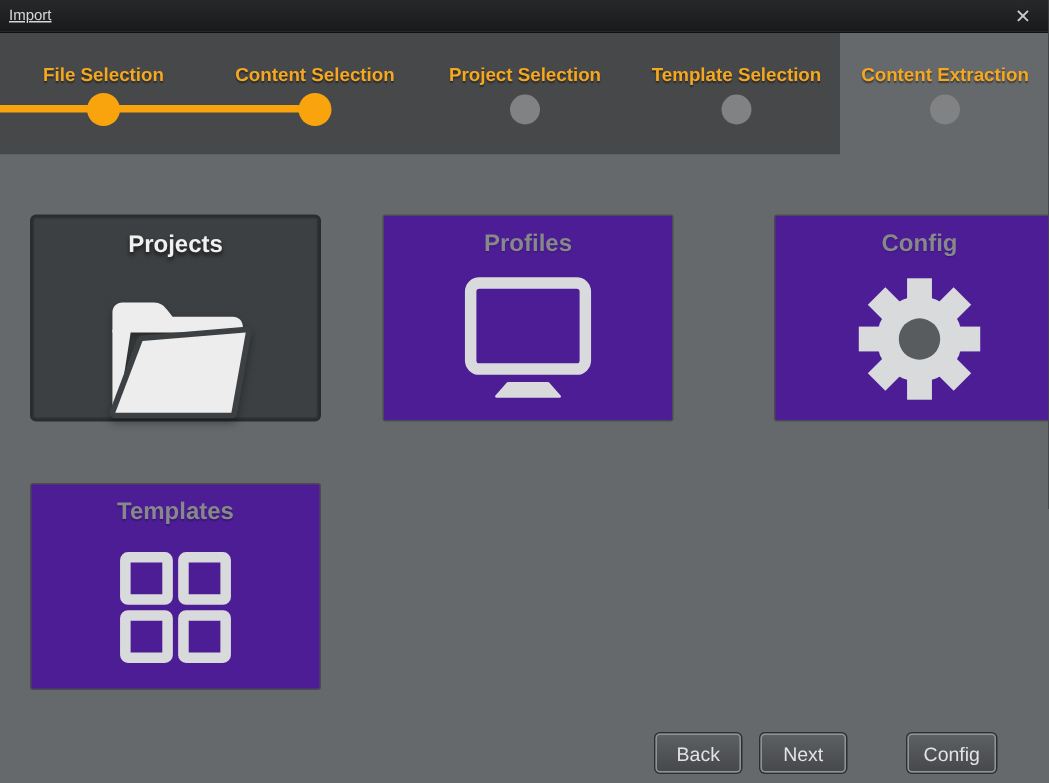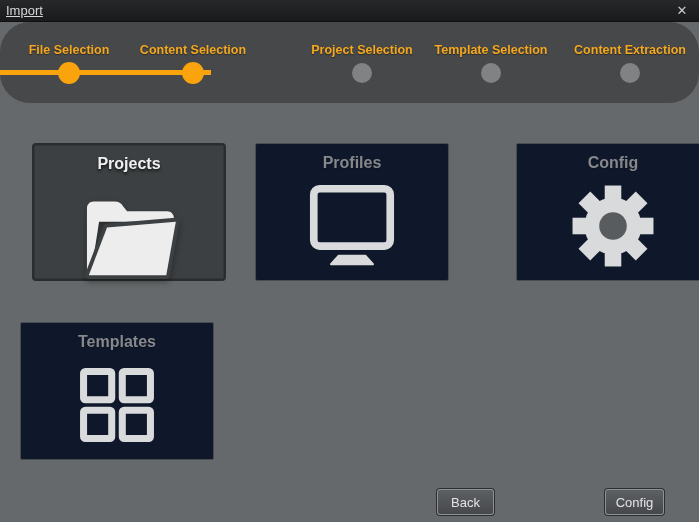--- a/index.html
+++ b/index.html
@@ -11,57 +11,56 @@
     -webkit-font-smoothing:antialiased;
   }
   
   .titlebar {
     position:absolute; left:0; top:0; width:699px; height:22px;
     background:linear-gradient(#26282a,#191a1b);
     border-bottom:1px solid #0f1011;
   }
   .titlebar-title {
     position:absolute; left:6px; top:0; line-height:22px;
-    font-size:13px; color:#d6d7d8;text-decoration:underline;
+    font-size:10px; color:#d6d7d8;text-decoration:underline;
   }
   .close-btn {
     position:absolute; right:8px; top:0; width:18px; height:22px;
     line-height:22px; text-align:center; font-size:13px; color:#c9cacb;
     cursor:default;
   }
   
   .stepper {
-    position:absolute; left:0; top:22px; width:699px; height:81px;
+    position:absolute; left:0; top:22px; width:560px; height:81px;
     background:#46484a;
-    border-radius:30px;
   }
   .progress-line {
     position:absolute; left:0; top:48px; width:211px; height:5px;
     background:#f9a30d; z-index:1;
   }
   .step { position:absolute; top:0; width:150px; height:81px; text-align:center; }
-  .step-1 { left:-6px; }  .step-2 { left:118px; } .step-3 { left:287px; }
+  .step-1 { left:-6px; }  .step-2 { left:135px; } .step-3 { left:275px; }
   .step-4 { left:416px;text-align:center; } .step-5 { left:555px; }
   .step-label {
     margin-top:21px; font-size:12.5px; font-weight:bold; color:#f5a81f;
     text-shadow:0 1px 1px rgba(0,0,0,0.45); white-space:nowrap;
   }
   .step-dot { position:absolute; border-radius:50%; z-index:2; }
   .step.complete .step-dot {
     left:64px; top:40px; width:22px; height:22px; background:#f9a30d;
   }
   .step.pending .step-dot {
     left:65px; top:41px; width:20px; height:20px; background:#808284;
   }
   
   .main { position:absolute; left:0; top:103px; width:699px; height:419px; background:#66696b; }
   .tile {
     position:absolute; width:194px; height:138px;
     display:flex; flex-direction:column; align-items:center;
-    background:#0f172a; border:1px solid #4a4d4f; border-radius:2px;
+    background:#4c1d95; border:1px solid #4a4d4f; border-radius:2px;
     padding-top:10px; cursor:default;
   }
   .tile.selected {
     background:#3d4042; border:2px solid #2a2c2d; border-radius:4px;
     box-shadow:inset 0 0 0 1px #333638;
   }
   .tile-label {
     font-size:16px; font-weight:bold; color:#86888b;
     text-shadow:0 1px 1px rgba(0,0,0,0.25);
   }
@@ -114,21 +113,21 @@
       <div class="step-dot"></div>
     </div>
     <div class="step step-5 pending">
       <div class="step-label">Content Extraction</div>
       <div class="step-dot"></div>
     </div>
   </div>
 
   <div class="main">
 
-    <div class="tile selected" style="left:32px; top:40px;gap:19px;">
+    <div class="tile selected" style="left:20px; top:40px;gap:19px;">
       <div class="tile-label">Projects</div>
       <div class="tile-icon">
         <svg width="108" height="86" viewBox="0 0 112 90" fill="currentColor">
           <path d="M12,16 c0,-4 3,-7 7,-7 h22 c4,0 7,2 9,5 l4,5 h42 c4,0 7,3 7,7 v4 H12 z"></path>
           <path d="M12,28 h13 l-9,58 h-4 z"></path>
           <path d="M33,36 L105,30 L95,86 L14,86 z" stroke="#3d4042" stroke-width="8" stroke-linejoin="round" paint-order="stroke"></path>
         </svg>
       </div>
     </div>
 
@@ -172,16 +171,17 @@
             <rect x="56" y="12" width="32" height="32" rx="2"></rect>
             <rect x="12" y="56" width="32" height="32" rx="2"></rect>
             <rect x="56" y="56" width="32" height="32" rx="2"></rect>
           </g>
         </svg>
       </div>
     </div>
 
 
     <button class="btn btn-back">Back</button>
+    <button class="btn btn-next">Next</button>
     <button class="btn btn-cancel">Config</button>
   </div>
 
 </div>
 
 </body></html>

